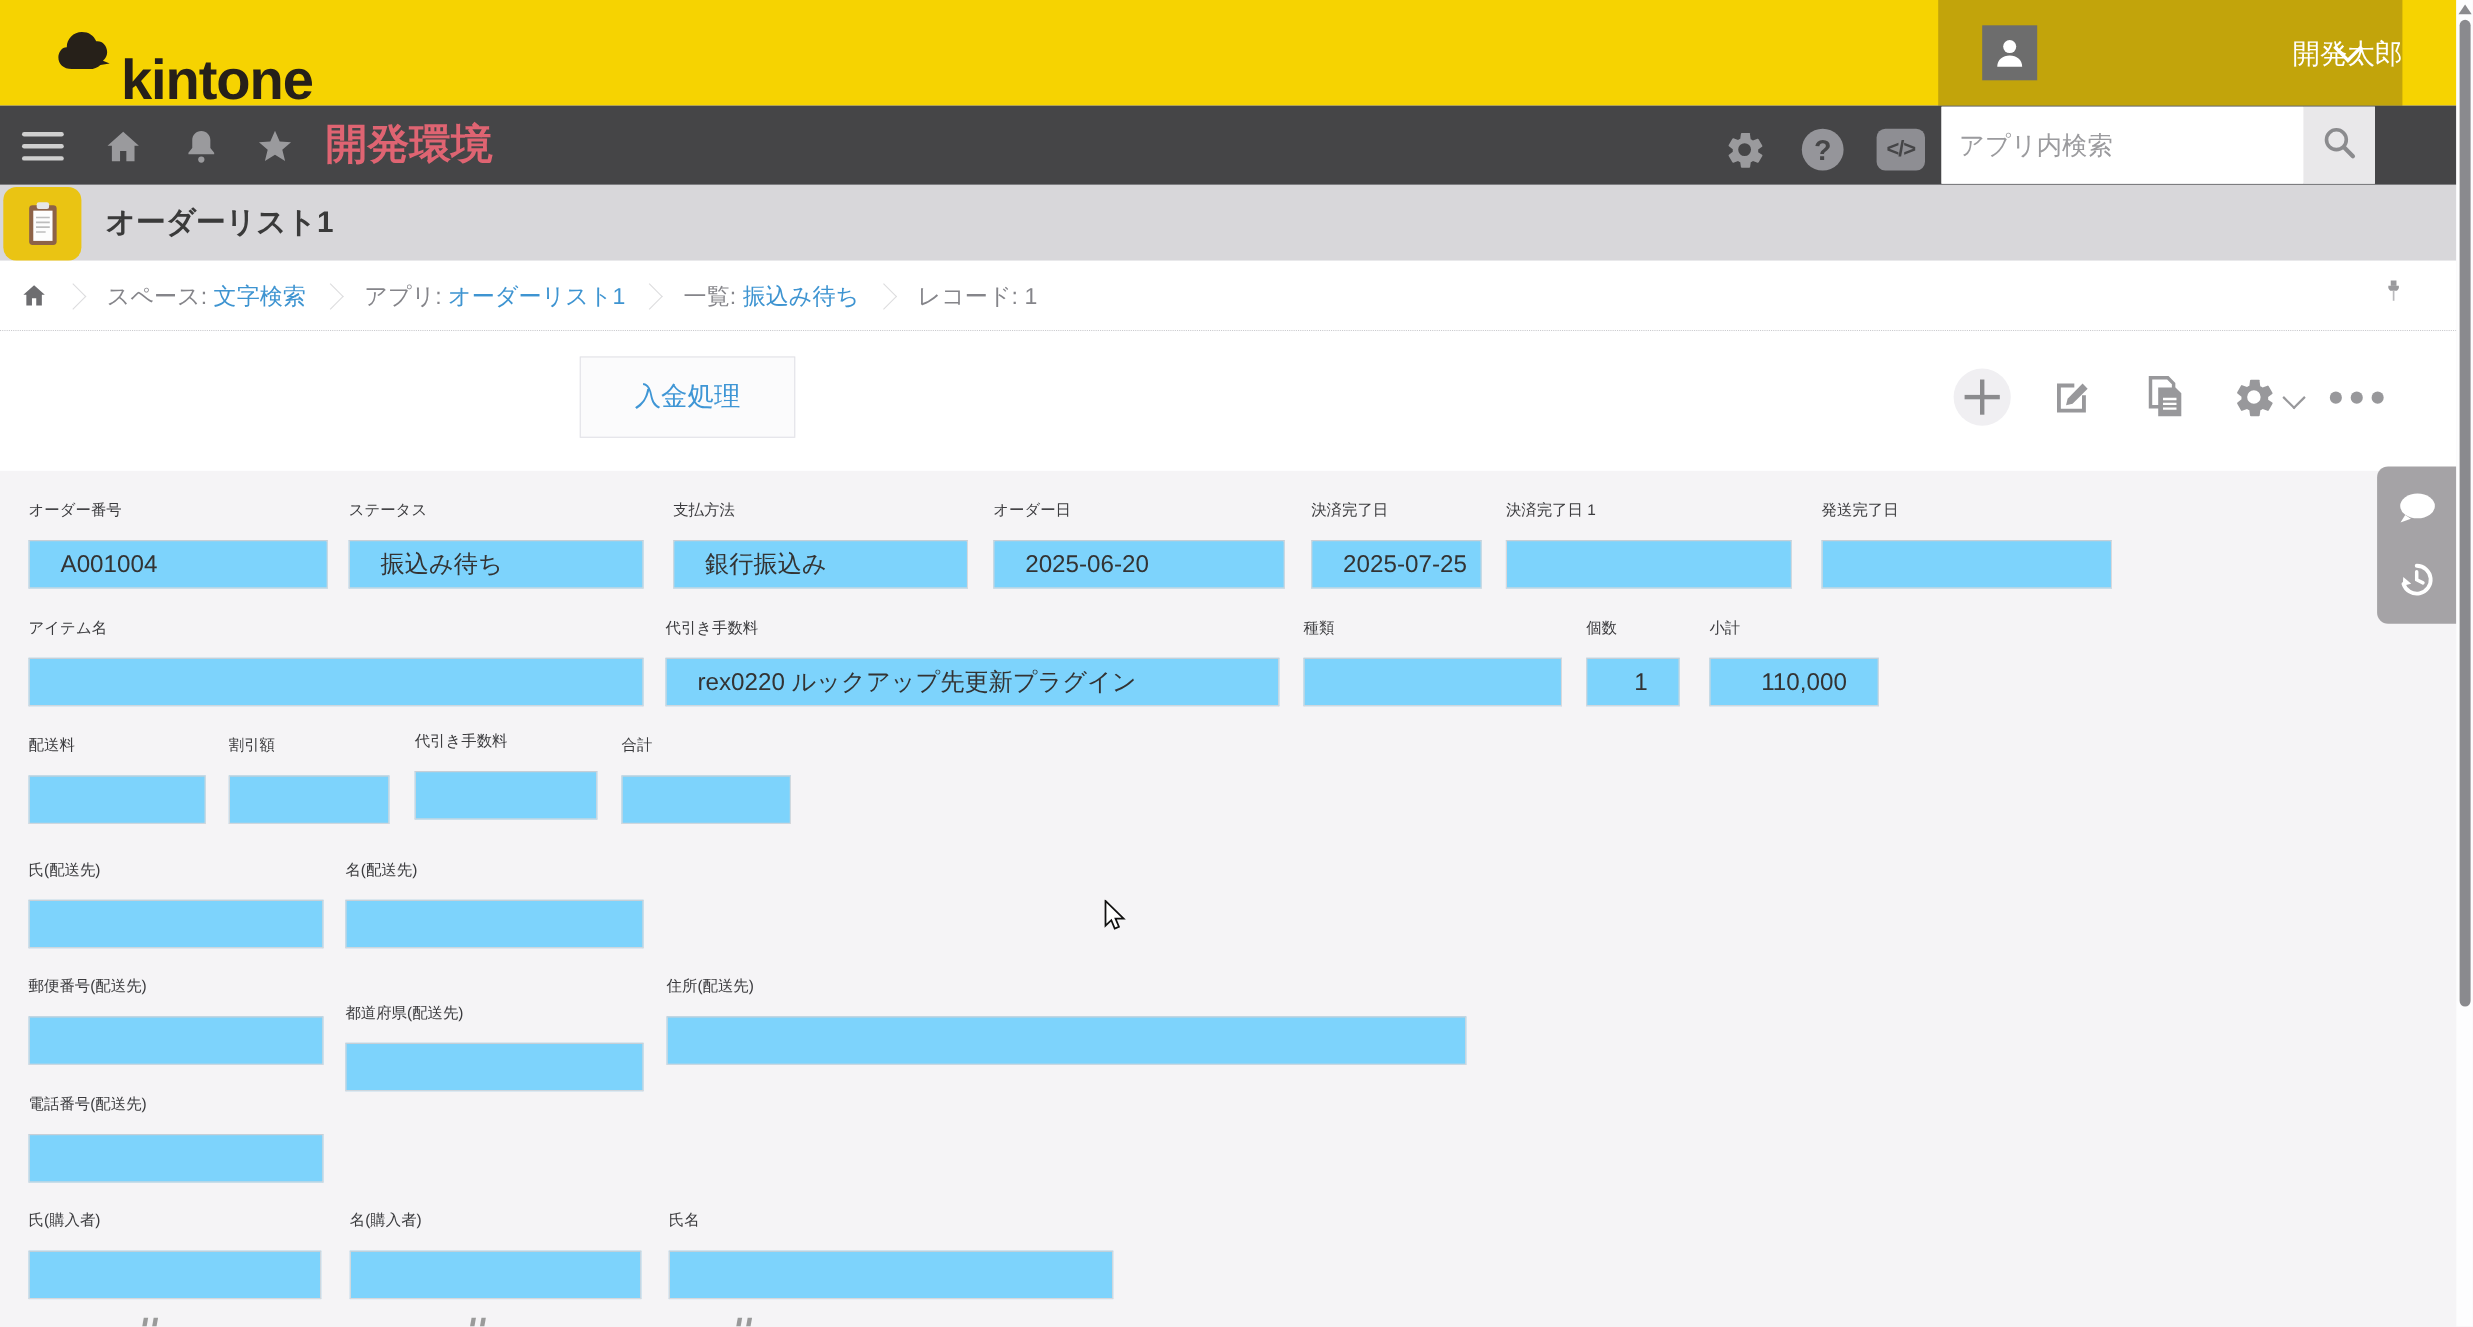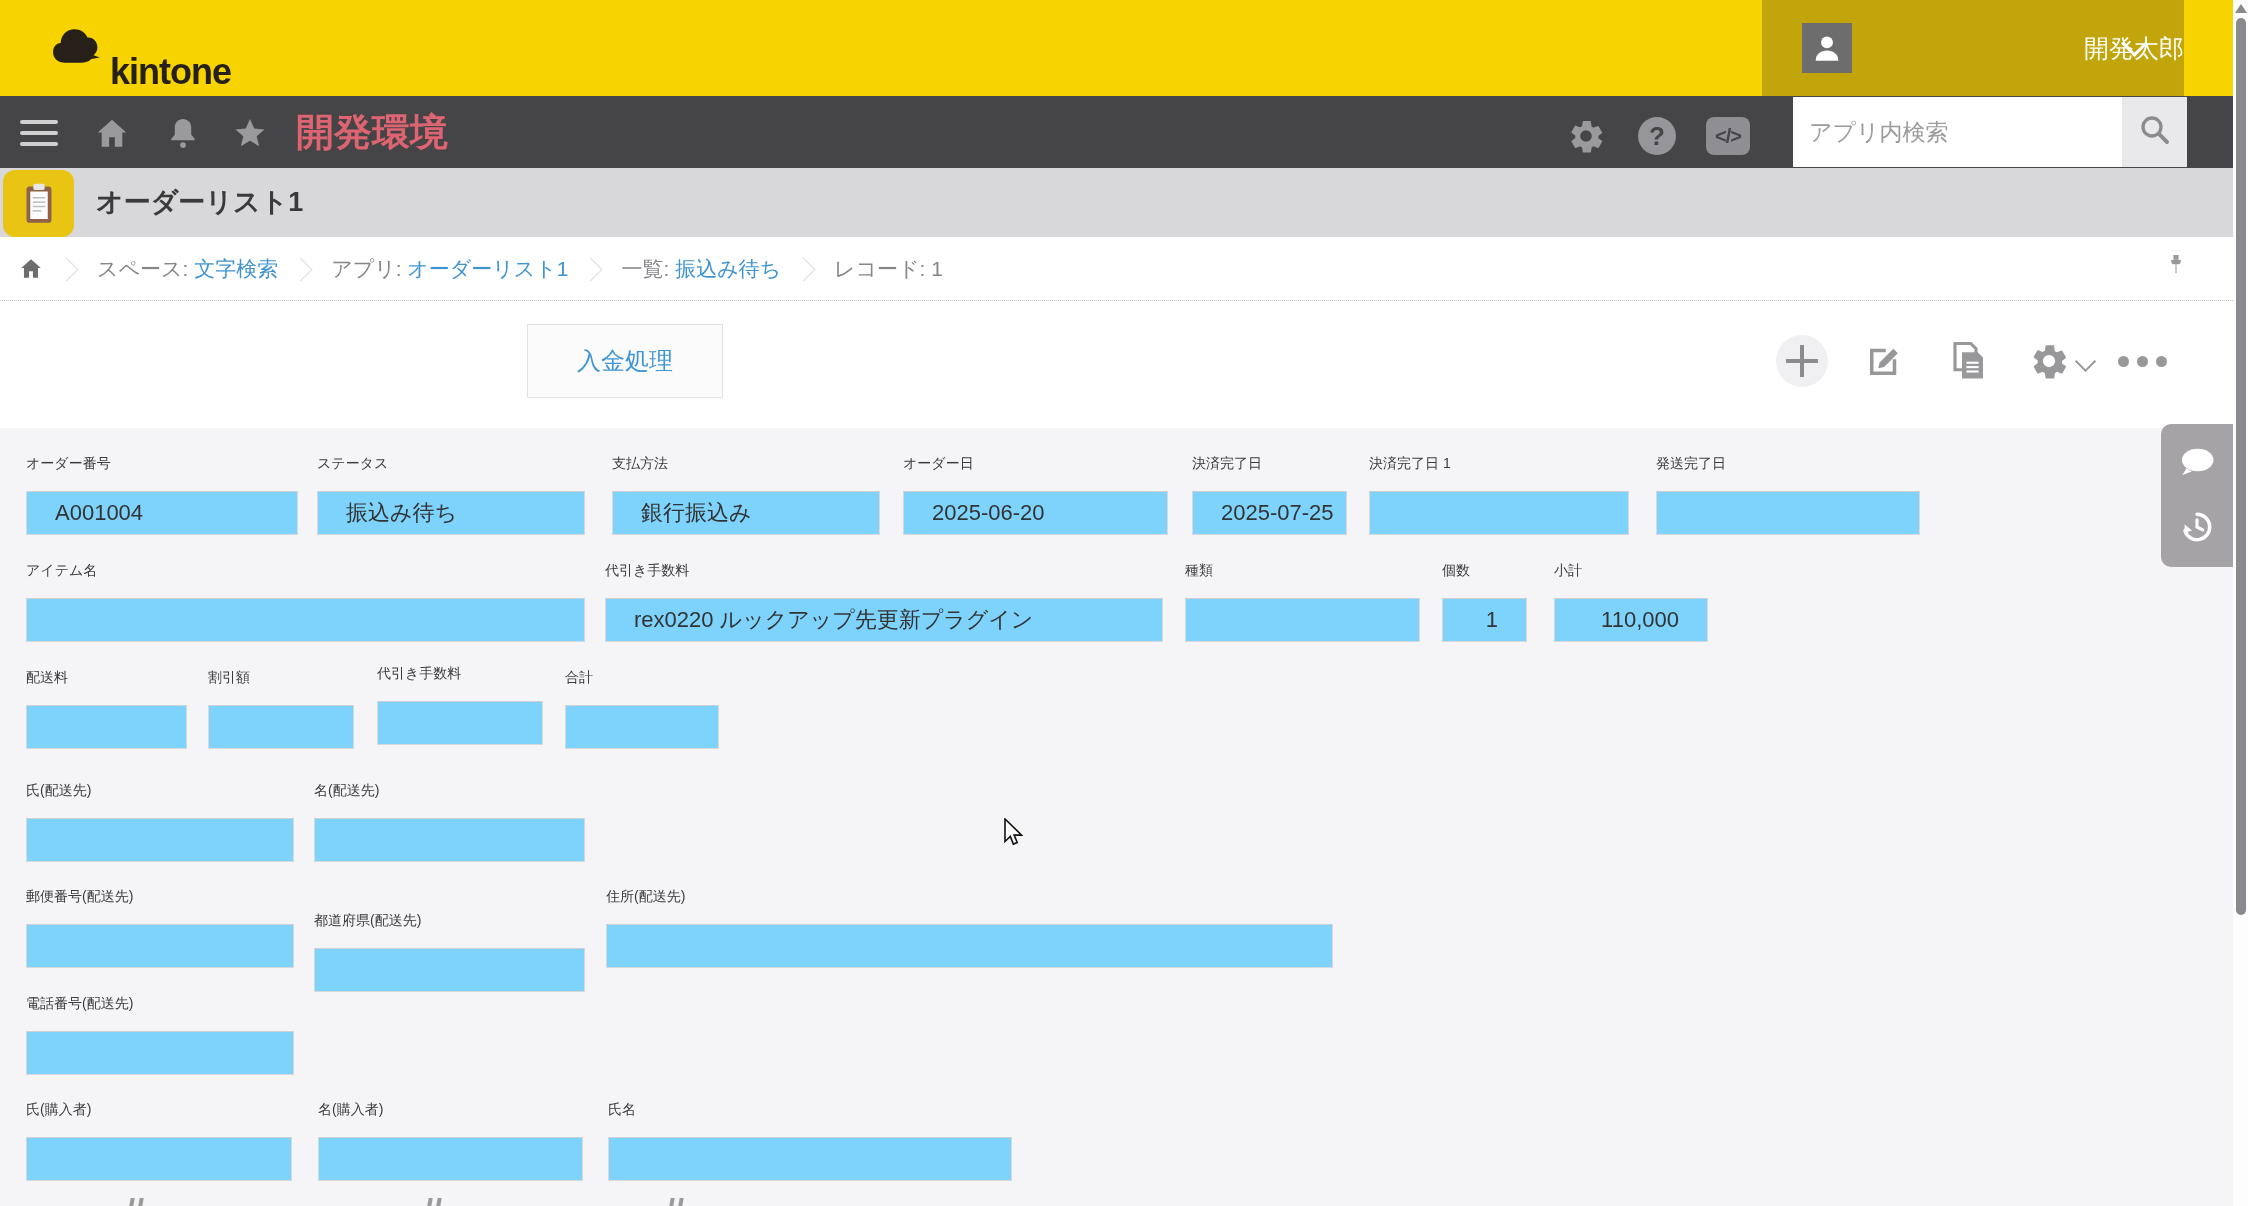--- a/index.html
+++ b/index.html
@@ -6,36 +6,36 @@
   body{
     width:2248px;height:1206px;position:relative;overflow:hidden;
     background:#f5f4f6;
     font-family:"Liberation Sans","DejaVu Sans",sans-serif;
     -webkit-font-smoothing:antialiased;
   }
   .abs{position:absolute;}
   
   .topbar{left:0;top:0;width:2233px;height:96px;background:#f6d301;}
   .logo{left:50px;top:22px;height:52px;display:flex;align-items:center;gap:8px;}
-  .logo-text{font-size:36px;font-weight:bold;color:#262019;letter-spacing:-1px;margin-top:48px;}
+  .logo-text{font-size:51px;font-weight:bold;color:#262019;letter-spacing:-1px;margin-top:48px;}
   .userbox{left:1762px;top:0;width:422px;height:96px;background:#c2a40b;display:flex;align-items:center;cursor:pointer;justify-content:space-between;}
   .avatar{width:50px;height:50px;background:#6d6d6d;margin-left:40px;display:flex;align-items:center;justify-content:center;}
   .username{color:#fff;font-size:25px;margin-left:36px;}
   .chev-down{width:16px;height:16px;border-right:3px solid #fff;border-bottom:3px solid #fff;transform:rotate(45deg);position:absolute;right:40px;top:34px;}
   
   .navbar{left:0;top:96px;width:2233px;height:72px;background:#454547;}
   .hamburger{left:20px;top:120px;width:38px;height:28px;cursor:pointer;}
   .hamburger div{height:4px;background:#cfcfcf;border-radius:2px;margin-bottom:7px;}
   .navicon{top:115px;width:40px;height:38px;cursor:pointer;}
   .env-title{left:296px;top:100px;font-size:38px;font-weight:bold;color:#df6472;line-height:64px;text-align:center;}
   .q-circle{left:1638px;top:117px;width:38px;height:38px;border-radius:50%;background:#95959a;color:#454547;
     font-size:26px;font-weight:bold;text-align:center;line-height:38px;cursor:pointer;}
   .code-badge{left:1706px;top:117px;width:44px;height:38px;border-radius:8px;background:#8e8e93;color:#454547;
     font-size:20px;font-weight:bold;text-align:center;line-height:38px;letter-spacing:-1px;cursor:pointer;}
-  .search-wrap{left:1765px;top:97px;width:394px;height:70px;background:#fff;display:flex;margin-left:28px;}
+  .search-wrap{left:1765px;top:97px;width:394px;height:70px;background:#fff;display:flex;}
   .search-input{border:none;outline:none;width:348px;height:70px;font-size:23px;padding:0 16px;box-sizing:border-box;
     color:#333;background:#fff;font-family:inherit;}
   .search-input::placeholder{color:#9b9b9e;}
   .search-btn{width:69px;height:70px;background:#e9e8ea;display:flex;align-items:center;justify-content:center;cursor:pointer;}
   
   .appbar{left:0;top:168px;width:2233px;height:69px;background:#d8d7da;}
   .appicon{left:3px;top:170px;width:71px;height:67px;border-radius:12px;background:#eac413;display:flex;align-items:center;justify-content:center;cursor:pointer;}
   .app-title{left:96px;top:168px;height:69px;line-height:69px;font-size:27px;font-weight:bold;color:#3a3a3a;}
   
   .crumbbar{left:0;top:237px;width:2233px;height:64px;background:#fff;border-bottom:1px dotted #c9c9cc;box-sizing:border-box;}

